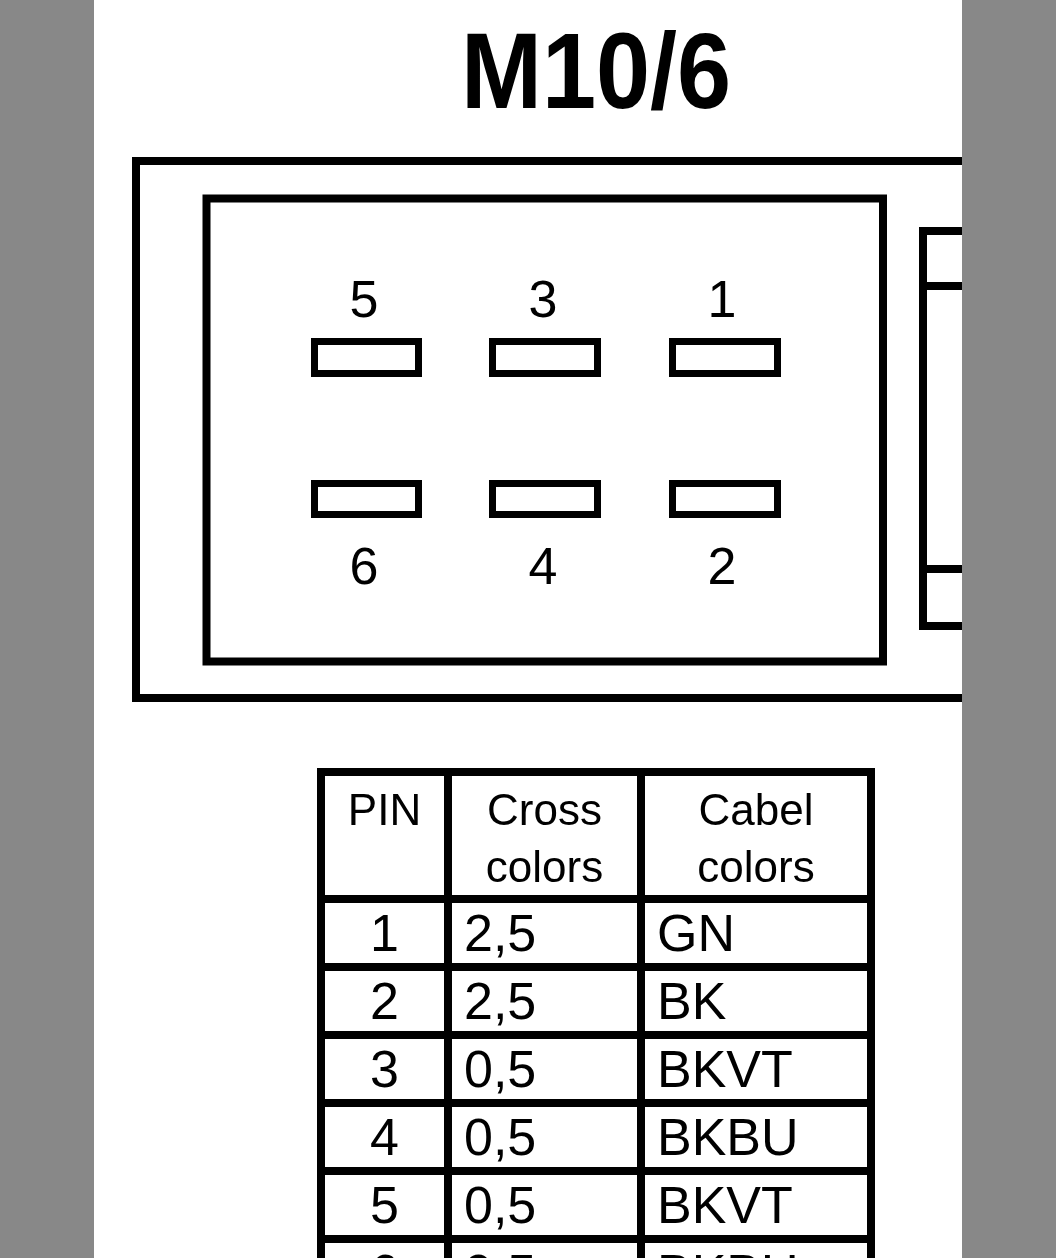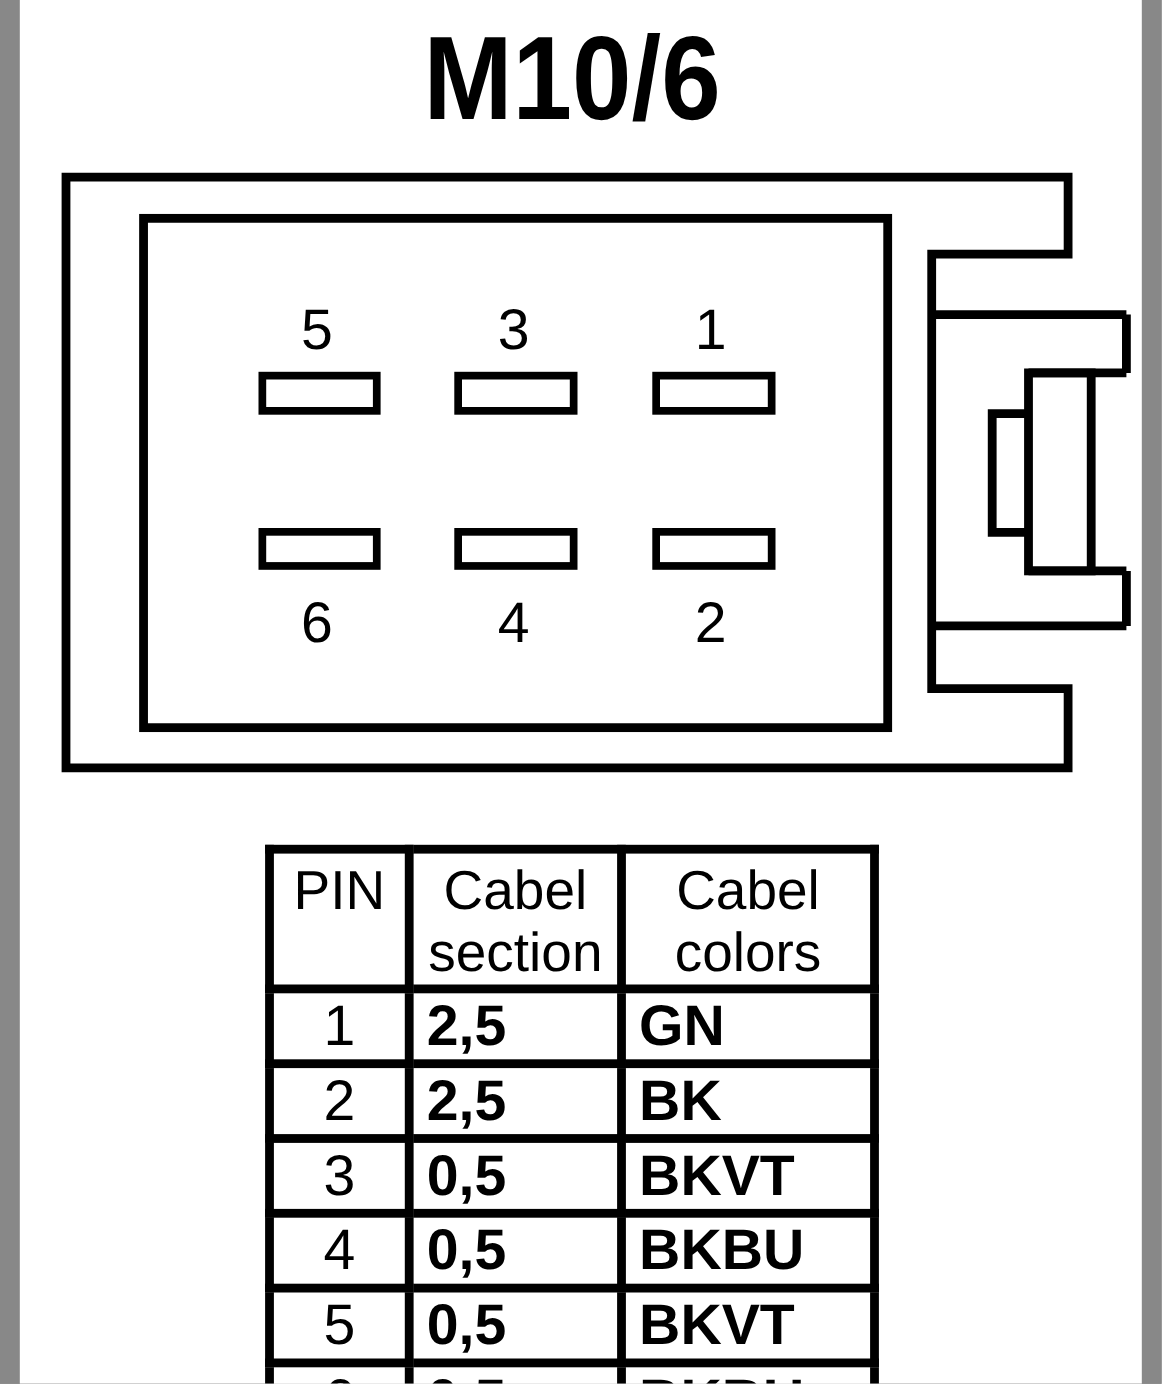--- a/index.html
+++ b/index.html
@@ -1,20 +1,20 @@
 <!DOCTYPE html>
 <html style="--line: #000000; --bg: #ffffff;"><head>
 <meta charset="utf-8">
 <style>
   :root { --line: #000000; --bg: #ffffff; }
   * { margin: 0; padding: 0; box-sizing: border-box; }
   html, body { background: #888; }
   .page {
     position: relative;
-    width: 1020px;
+    width: 868px;
     height: 1258px;
     background: var(--bg);
     overflow: hidden;
     font-family: "Liberation Sans", sans-serif;
     color: var(--line);
     margin: 0 auto;
   }
   .title {
     position: absolute;
     top: 17px;
@@ -55,31 +55,31 @@
   }
   .pin-table th, .pin-table td {
     border: 8px solid var(--line);
     overflow: hidden;
   }
   .pin-table th {
     height: 120px;
     vertical-align: top;
     padding-top: 5px;
     font-weight: normal;
-    font-size: 50px;
+    font-size: 44px;
     line-height: 57px;
     text-align: center;
   }
   .pin-table td {
     height: 50px;
     font-size: 52px;
     vertical-align: middle;
   }
   .pin-table td.cell-pin { text-align: center; }
-  .pin-table td.cell-val { text-align: left; padding-left: 12px; font-weight: bold; }
+  .pin-table td.cell-val { text-align: left; padding-left: 12px; }
 </style>
 </head>
 <body>
 
 <div class="page">
 
   <div class="title">
     <span class="title-inner">M10/6</span>
   </div>
 
@@ -121,21 +121,21 @@
 
   <table class="pin-table">
     <colgroup>
       <col style="width:127px">
       <col style="width:193px">
       <col style="width:230px">
     </colgroup>
     <thead>
       <tr>
         <th>PIN</th>
-        <th>Cabel section</th>
+        <th>Cross colors</th>
         <th>Cabel colors</th>
       </tr>
     </thead>
     <tbody>
       <tr>
         <td class="cell-pin">1</td>
         <td class="cell-val">2,5</td>
         <td class="cell-val">GN</td>
       </tr>
       <tr>

